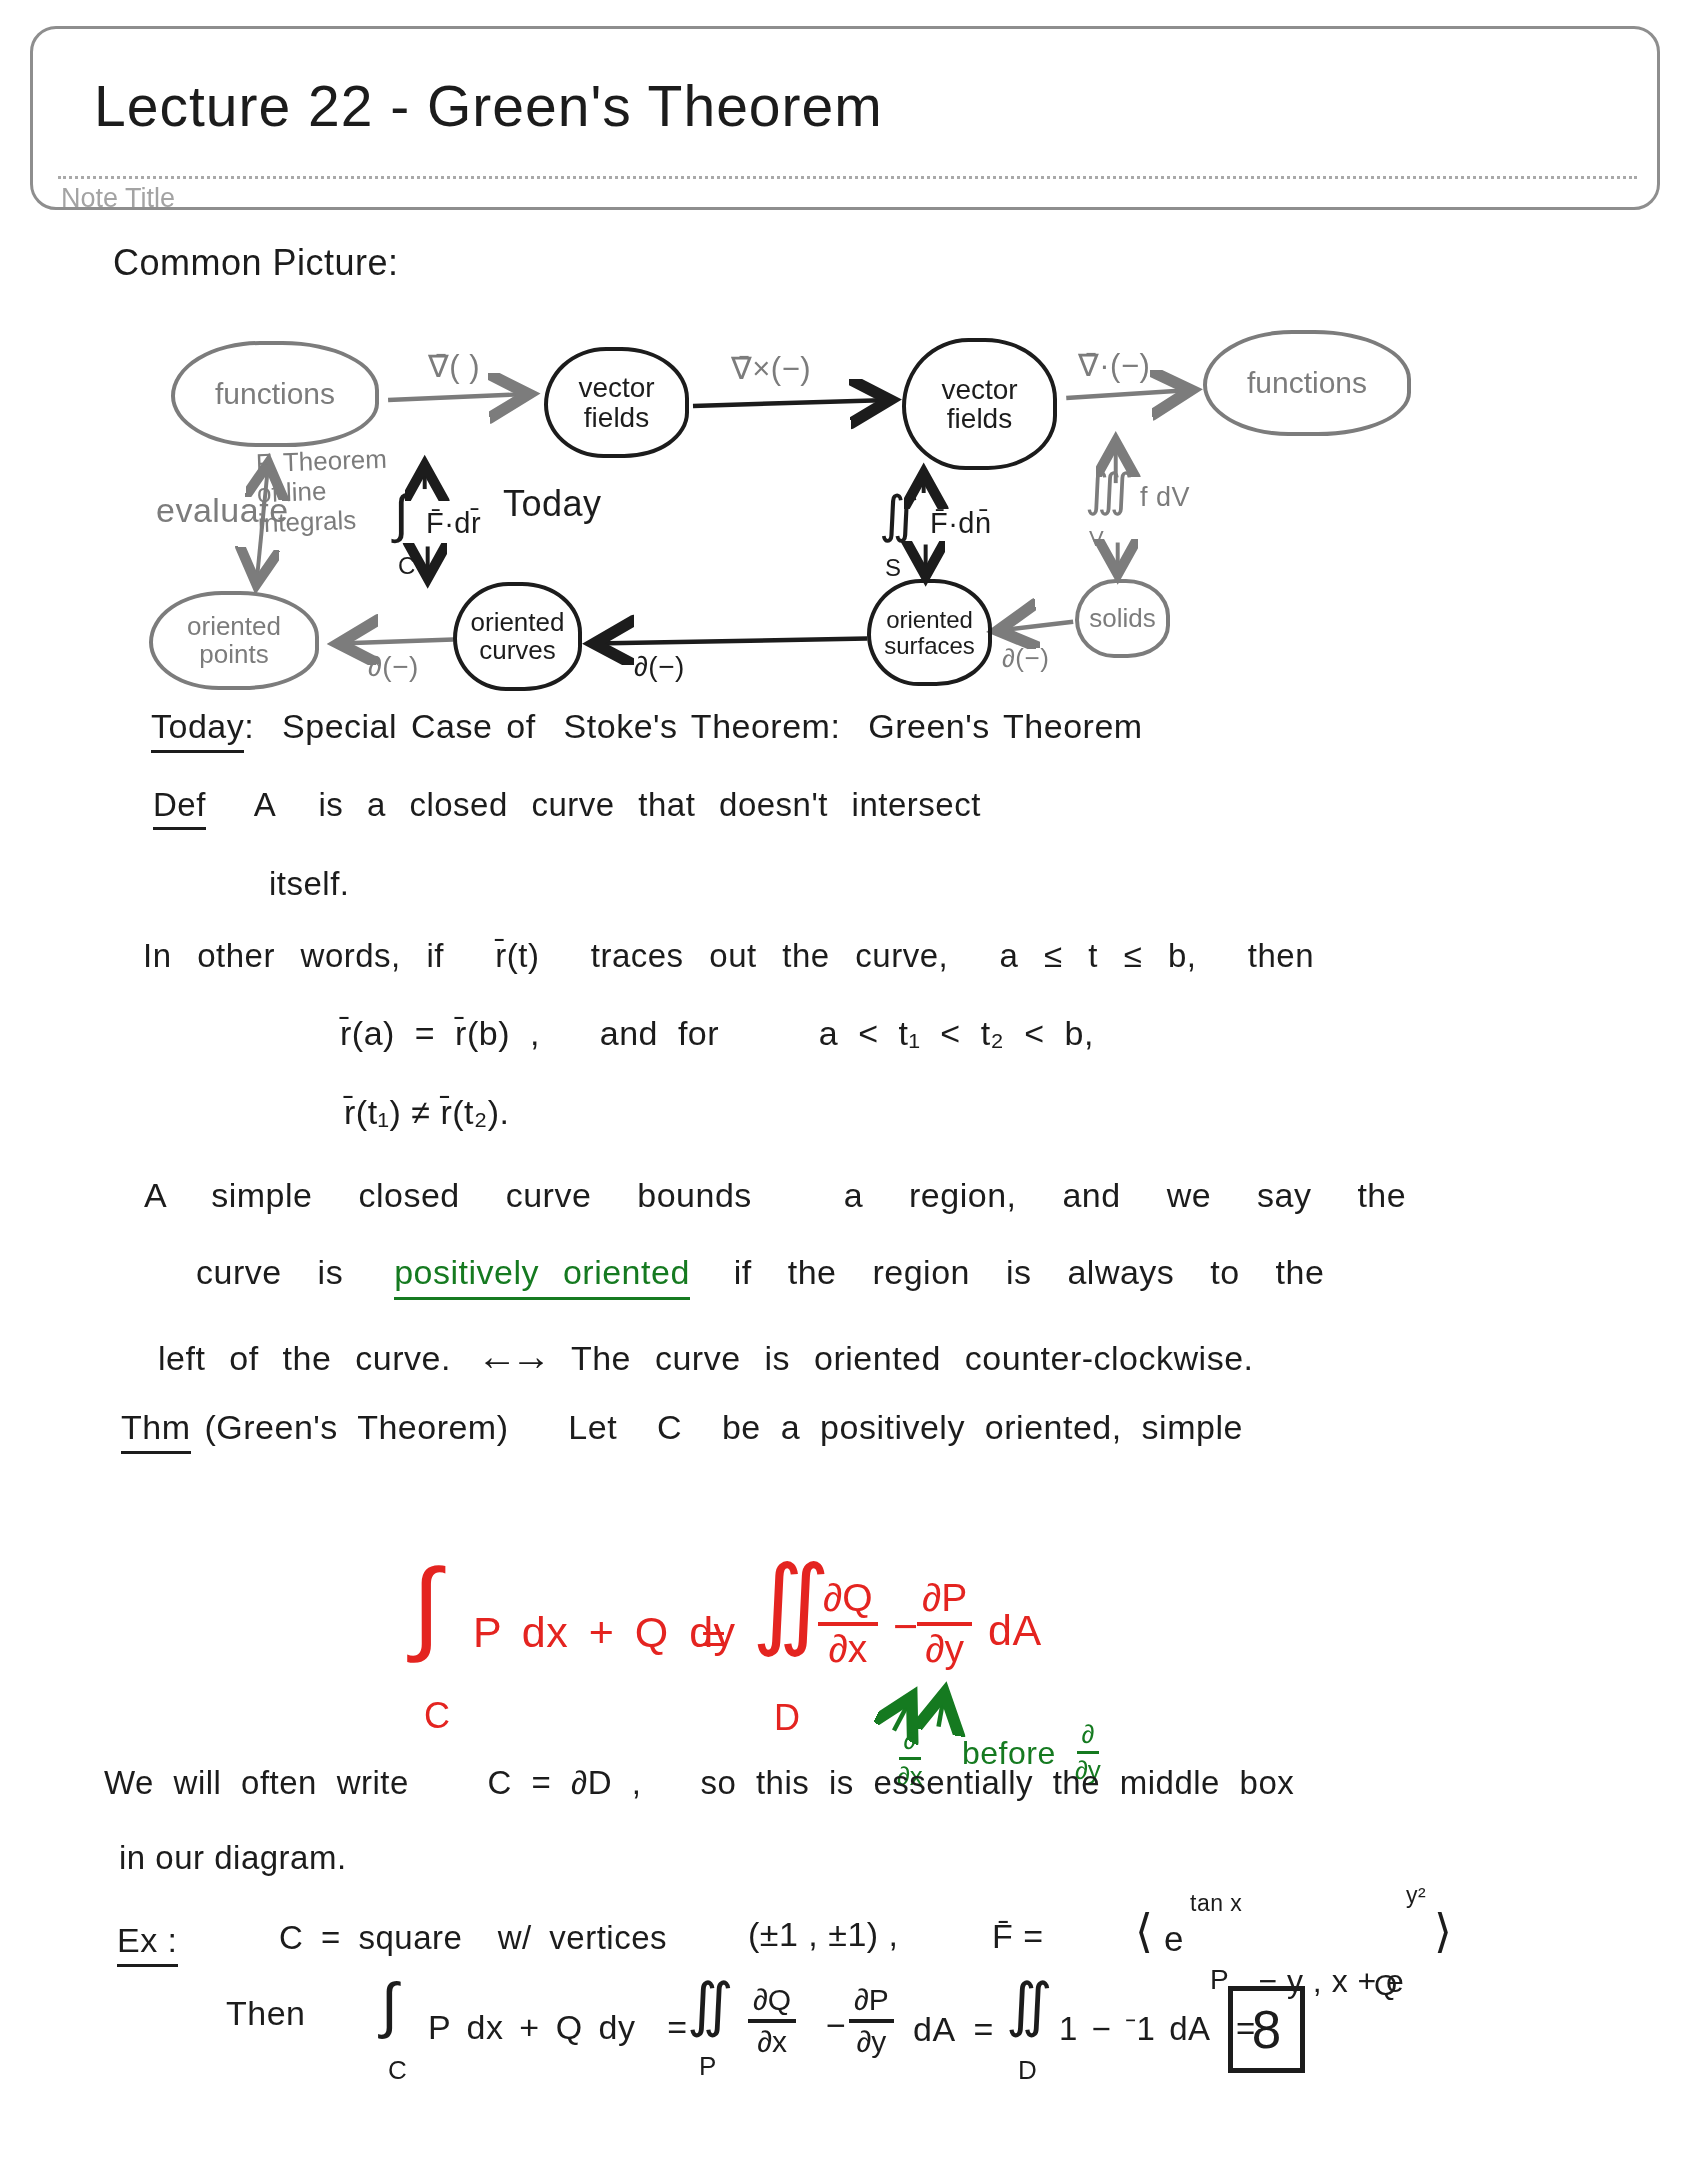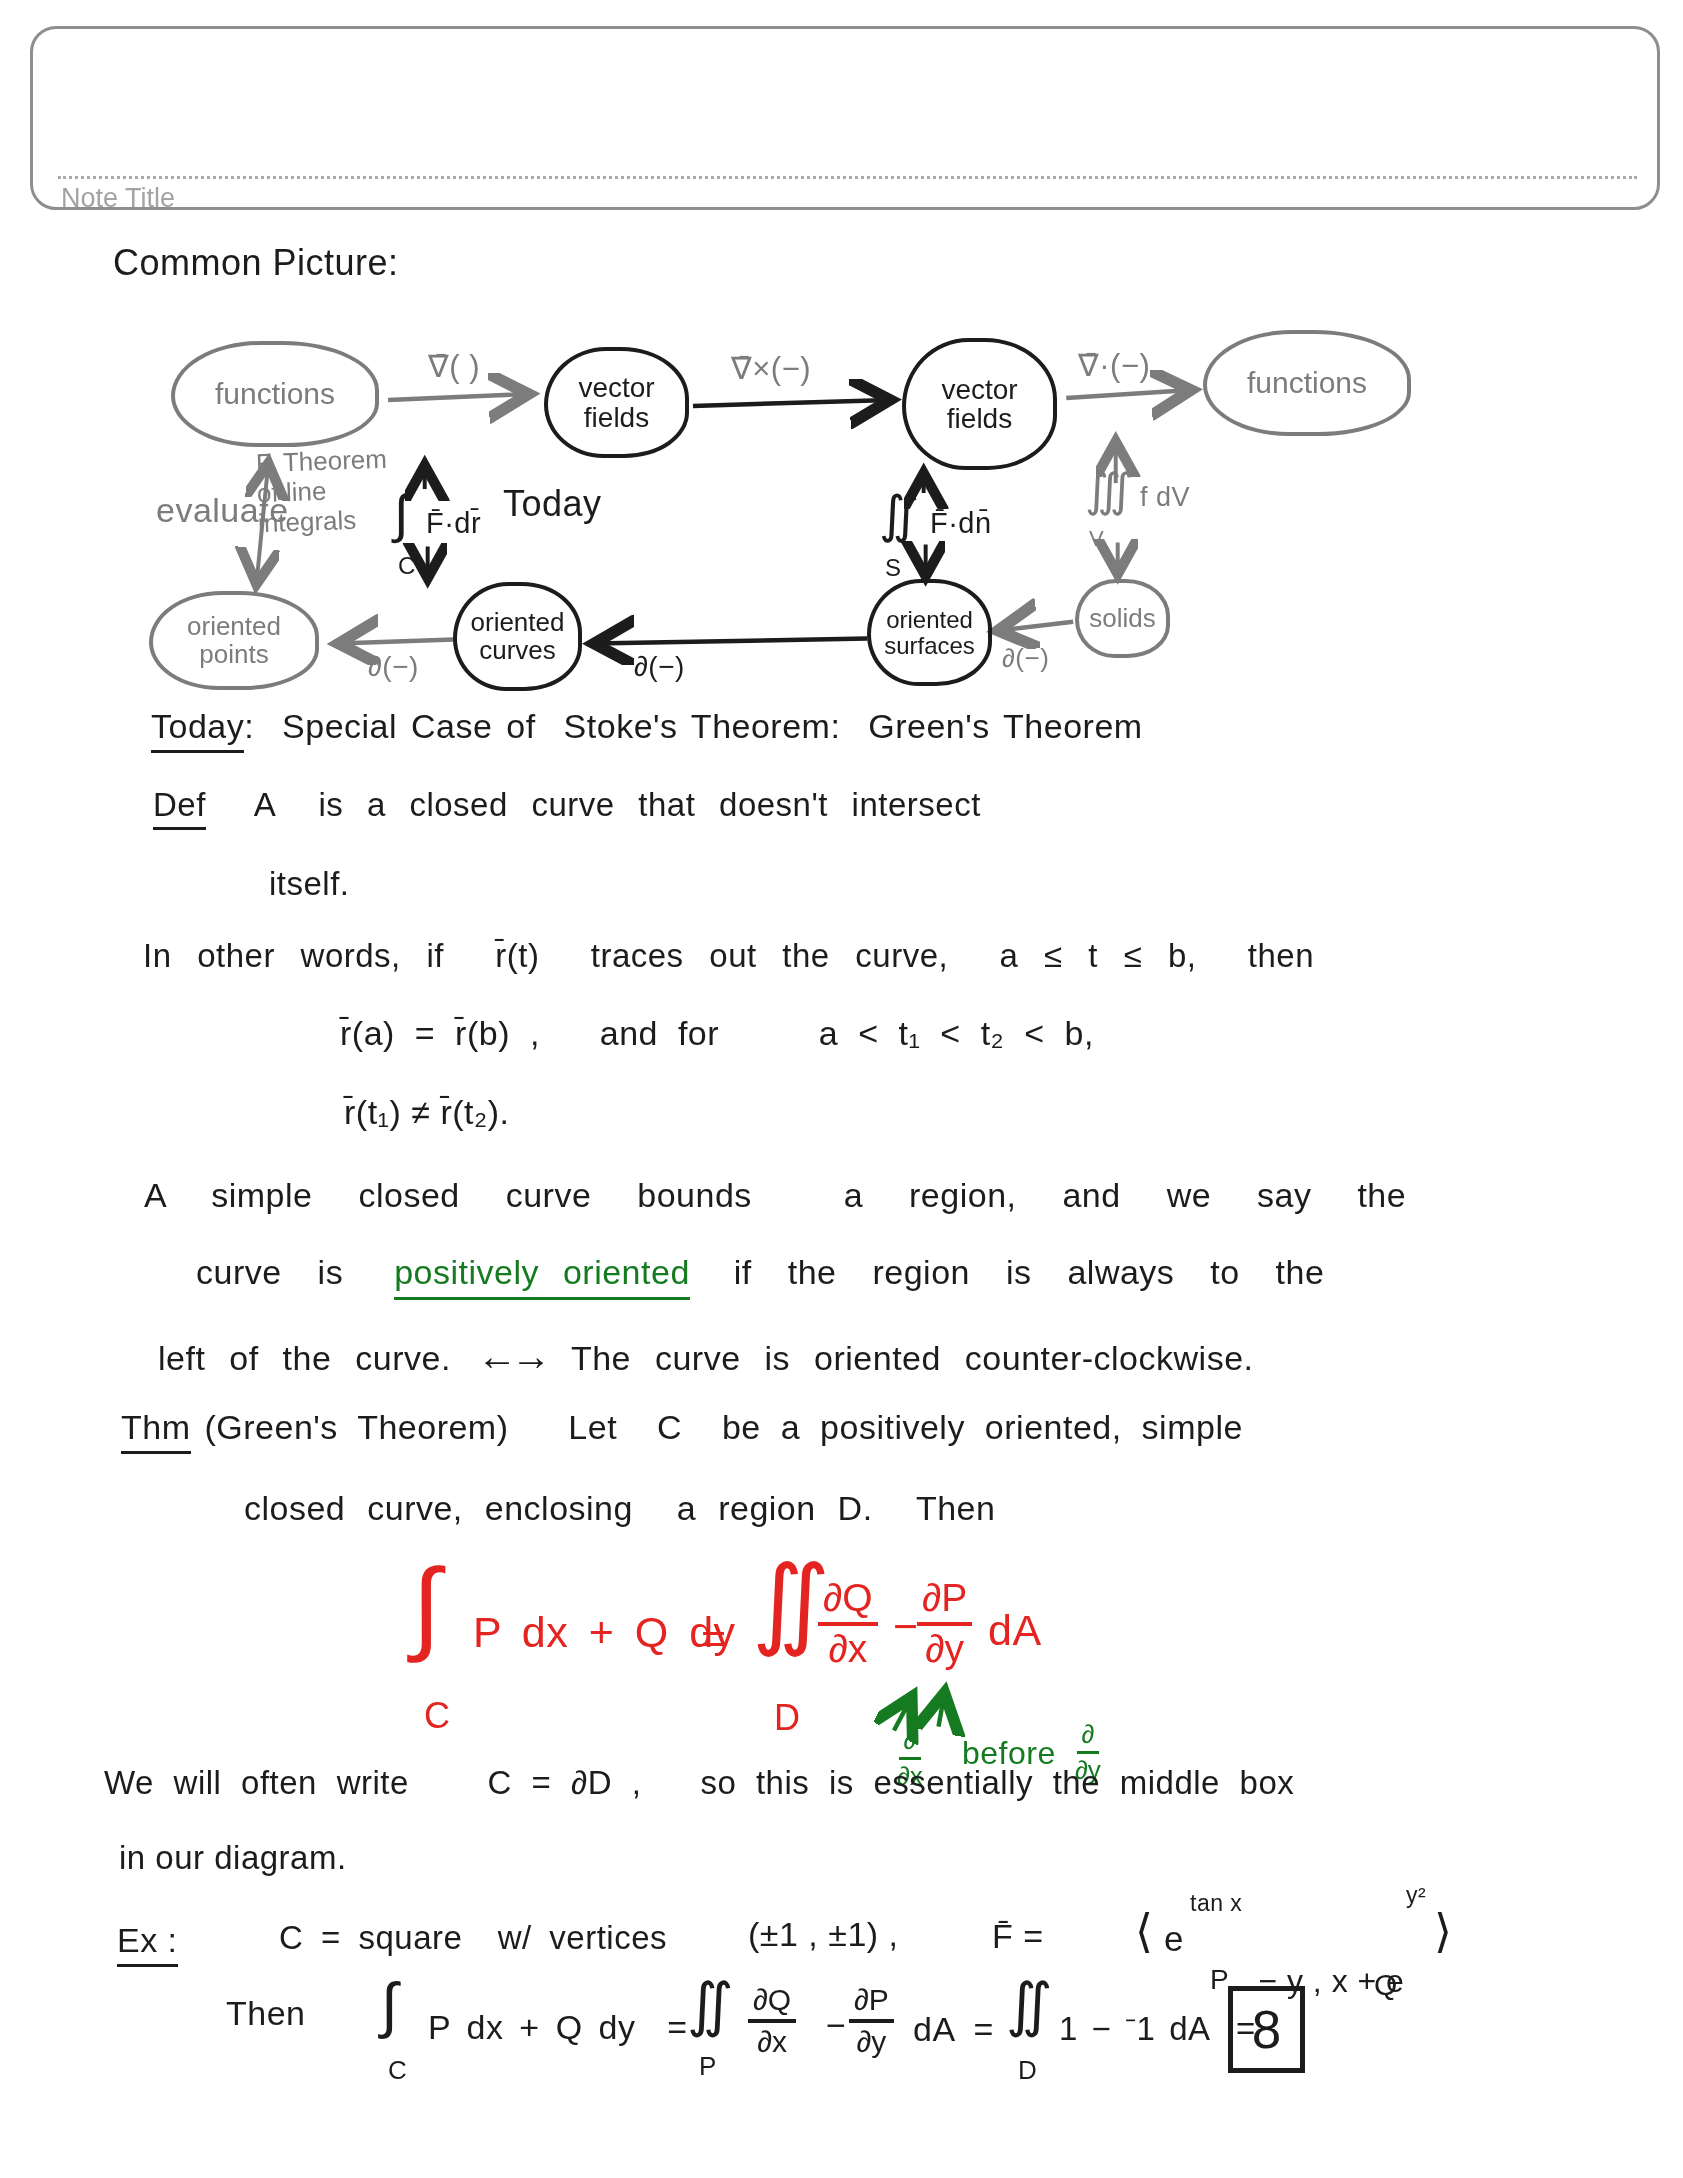--- a/index.html
+++ b/index.html
@@ -66,20 +66,21 @@
     <line x1="1127" y1="488" x2="1127" y2="446" stroke="#7c7c7c" stroke-width="4" marker-end="url(#mg)"></line>
     <line x1="1129" y1="548" x2="1129" y2="580" stroke="#7c7c7c" stroke-width="4" marker-end="url(#mg)"></line>
     <line x1="458" y1="646" x2="342" y2="650" stroke="#7c7c7c" stroke-width="4.5" marker-end="url(#mg)"></line>
     <line x1="876" y1="645" x2="600" y2="650" stroke="#1c1c1c" stroke-width="4.5" marker-end="url(#mb)"></line>
     <line x1="1084" y1="628" x2="1008" y2="637" stroke="#7c7c7c" stroke-width="4.5" marker-end="url(#mg)"></line>
     <line x1="903" y1="1748" x2="921" y2="1714" stroke="#157a20" stroke-width="4.5" marker-end="url(#mgr)"></line>
     <line x1="948" y1="1744" x2="954" y2="1710" stroke="#157a20" stroke-width="4.5" marker-end="url(#mgr)"></line>
   </svg>
 
   <div class="title-box">
+    <div class="title-text">Lecture 22 - Green's Theorem</div>
     <div class="dotted"></div>
     <div class="placeholder">Note Title</div>
   </div>
 
   <div class="abs hw" style="left:113px;top:240px;font-size:36px;">Common Picture:</div>
 
   <div class="oval gray" style="left:171px;top:341px;width:208px;height:106px;font-size:30px;">functions</div>
   <div class="oval" style="left:544px;top:347px;width:145px;height:111px;">vector
 fields</div>
   <div class="oval" style="left:902px;top:338px;width:155px;height:132px;">vector
@@ -148,21 +149,20 @@
   <div class="abs hw row" style="left:158px;top:1331px;font-size:34px;word-spacing:14px;">
     <span style="margin-right:26px;">left of the curve.</span>
     <span style="margin-right:26px;font-size:40px;letter-spacing:-6px;">←→</span>
     <span>The curve is oriented counter-clockwise.</span>
   </div>
 
   <div class="abs hw row" style="left:121px;top:1406px;font-size:34px;word-spacing:10px;">
     <span class="lead" style="margin-right:14px;">Thm</span>
     <span>(Green's Theorem)   Let  C  be a positively oriented, simple</span>
   </div>
-  <div class="abs hw" style="left:244px;top:1487px;font-size:34px;word-spacing:12px;">closed curve, enclosing  a region D.  Then</div>
 
   <div class="abs red" style="left:0;top:0;">
     <span class="abs isign red" style="left:412px;top:1562px;font-size:103px;">∫</span>
     <span class="abs red" style="left:424px;top:1695px;font-size:36px;">C</span>
     <span class="abs hw red" style="left:473px;top:1606px;font-size:43px;word-spacing:8px;">P dx + Q dy</span>
     <span class="abs red" style="left:701px;top:1614px;font-size:43px;">=</span>
     <span class="abs isign red" style="left:752px;top:1560px;font-size:99px;">∬</span>
     <span class="abs red" style="left:774px;top:1697px;font-size:36px;">D</span>
     <span class="abs frac red" style="left:818px;top:1578px;font-size:39px;">
       <span class="num">∂Q</span>

